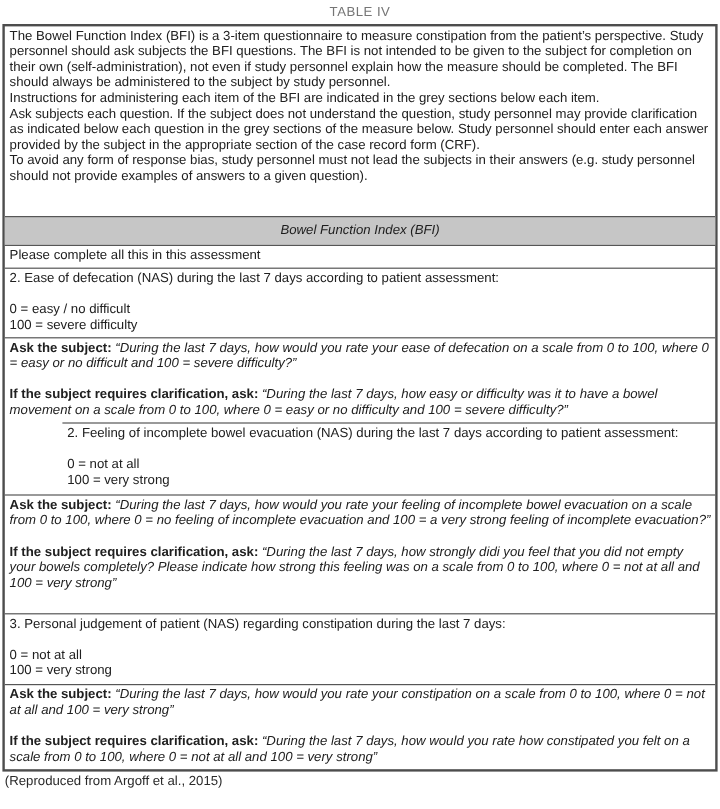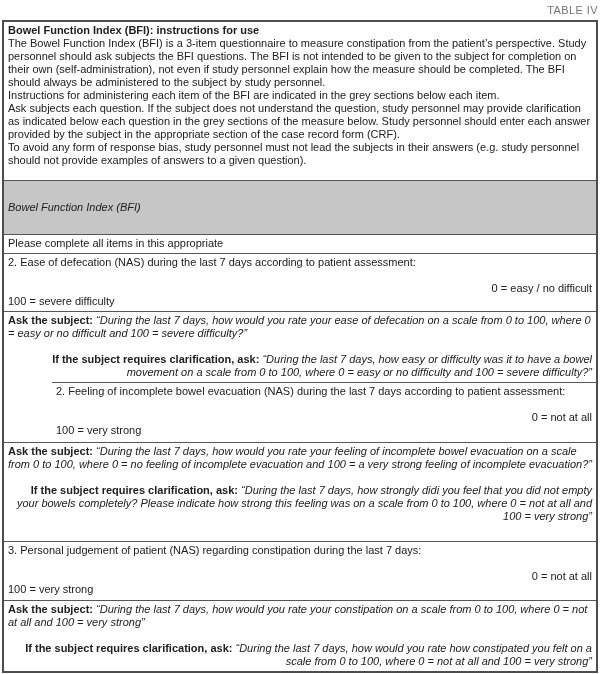--- a/index.html
+++ b/index.html
@@ -3,66 +3,65 @@
 <meta charset="utf-8">
 <style>
   html, body { margin: 0; padding: 0; background: #ffffff; }
   .page {
     width: 600px; height: 674px; box-sizing: border-box;
     padding: 4px 2px 0 2px;
     font-family: "Liberation Sans", sans-serif;
     font-size: 11px; line-height: 13px; color: #202020;
     background: #ffffff;
   }
-  .title { text-align: right; line-height: 12px; margin-bottom: 4px; }
+  .title { text-align: center; line-height: 12px; margin-bottom: 4px; }
   .title .t1 { color: #757575; letter-spacing: 0.4px; }
   .title .t2 { color: #333333; letter-spacing: 0.2px; }
   .tbl { border: 2px solid #4d4d4d; }
   .row { box-sizing: border-box; padding: 2px 4px 3px 4px; border-top: 1.5px solid #565656; }
   .row:first-child { border-top: none; }
   .row.banner {
-    background: #c6c6c6; font-style: italic;
-    padding: 20px 4px; min-height: 19px; color: #1c1c1c;
+    background: #c6c6c6; text-align: center; font-style: italic;
+    padding: 5px 4px; min-height: 19px; color: #1c1c1c;
   }
   .r-instructions { min-height: 158px; }
   .r-notice { min-height: 19px; }
   .r-item1 { min-height: 51px; }
   .r-ask1 { min-height: 71px; }
   .r-item2 { min-height: 60px; margin-left: 48px; }
   .r-ask2 { min-height: 99px; }
   .r-item3 { min-height: 59px; }
   .r-ask3 { min-height: 69px; }
   .hd { font-weight: bold; }
-  .gap { margin-top: 13px; text-align: right; }
+  .gap { margin-top: 13px; }
   .lbl { font-weight: bold; }
   .quote { font-style: italic; margin-top: 16px; }
   .footnote { margin-top: 2px; padding-left: 2px; color: #2a2a2a; }
 </style>
 </head>
 <body>
 
 <div class="page">
 
   <div class="title">
     <div class="t1">TABLE IV</div>
   </div>
 
   <div class="tbl">
 
     <div class="row r-instructions">
-      <div class="hd">Bowel Function Index (BFI): instructions for use</div>
       <div>The Bowel Function Index (BFI) is a 3-item questionnaire to measure constipation from the patient’s perspective. Study personnel should ask subjects the BFI questions. The BFI is not intended to be given to the subject for completion on their own (self-administration), not even if study personnel explain how the measure should be completed. The BFI should always be administered to the subject by study personnel.</div>
       <div>Instructions for administering each item of the BFI are indicated in the grey sections below each item.</div>
       <div>Ask subjects each question. If the subject does not understand the question, study personnel may provide clarification as indicated below each question in the grey sections of the measure below. Study personnel should enter each answer provided by the subject in the appropriate section of the case record form (CRF).</div>
       <div>To avoid any form of response bias, study personnel must not lead the subjects in their answers (e.g. study personnel should not provide examples of answers to a given question).</div>
     </div>
 
     <div class="row banner">Bowel Function Index (BFI)</div>
 
-    <div class="row r-notice">Please complete all items in this appropriate</div>
+    <div class="row r-notice">Please complete all this in this assessment</div>
 
     <div class="row r-item1">
       <div>2. Ease of defecation (NAS) during the last 7 days according to patient assessment:</div>
       <div class="gap">0 = easy / no difficult</div>
       <div>100 = severe difficulty</div>
     </div>
     <div class="row r-ask1">
       <div>
         <span class="lbl">Ask the subject:</span>
         <span class="quote">“During the last 7 days, how would you rate your ease of defecation on a scale from 0 to 100, where 0 = easy or no difficult and 100 = severe difficulty?”</span>

